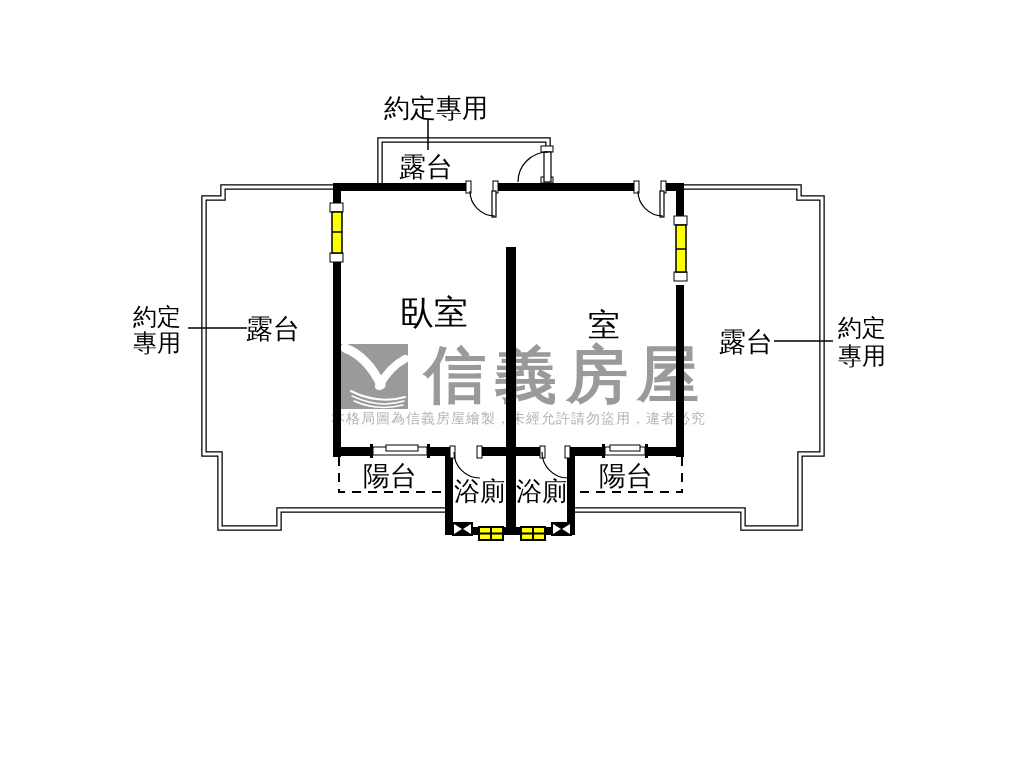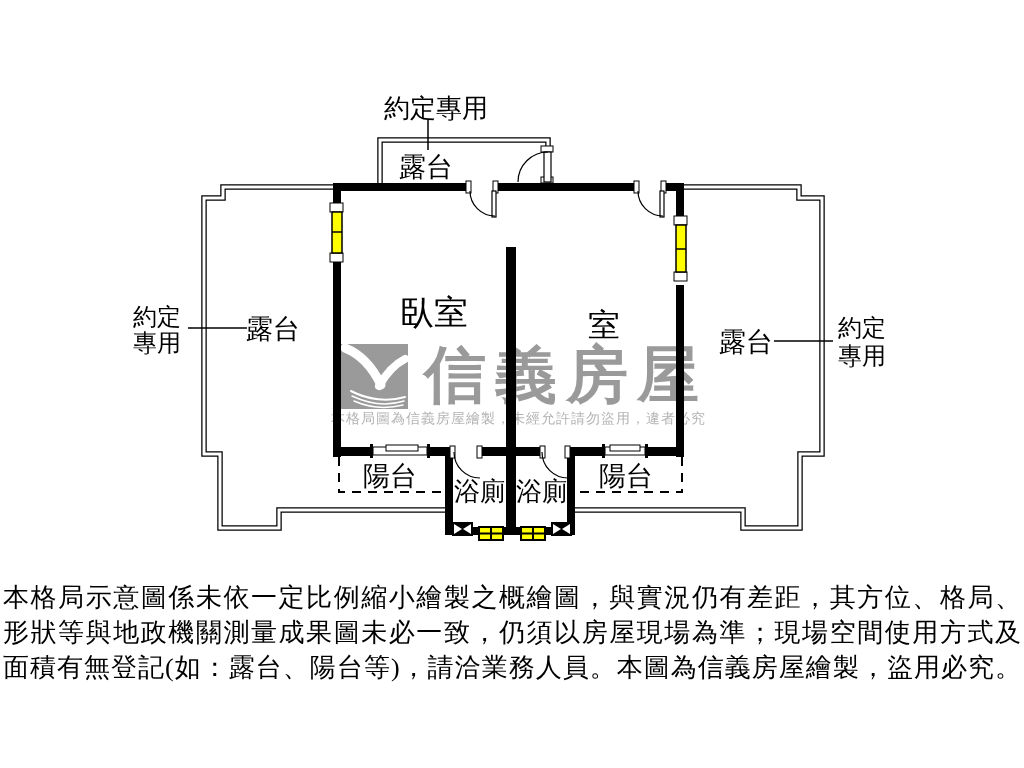--- a/index.html
+++ b/index.html
@@ -156,19 +156,14 @@
     <text x="746" y="351" font-size="27" class="plan-label">露台</text>
     <text x="862" y="336" font-size="24" class="plan-label">約定</text>
     <text x="862" y="364" font-size="24" class="plan-label">專用</text>
     <text x="390" y="485" font-size="27" class="plan-label">陽台</text>
     <text x="626" y="485" font-size="27" class="plan-label">陽台</text>
     <text x="480" y="500" font-size="26" class="plan-label">浴廁</text>
     <text x="542" y="500" font-size="26" class="plan-label">浴廁</text>
   </g>
 </svg>
 
-<div id="disclaimer">
-  <div class="disc-line">本格局示意圖係未依一定比例縮小繪製之概繪圖，與實況仍有差距，其方位、格局、</div>
-  <div class="disc-line">形狀等與地政機關測量成果圖未必一致，仍須以房屋現場為準；現場空間使用方式及</div>
-  <div class="disc-line">面積有無登記(如：露台、陽台等)，請洽業務人員。本圖為信義房屋繪製，盜用必究。</div>
-</div>
 
 </div>
 
 </body></html>

